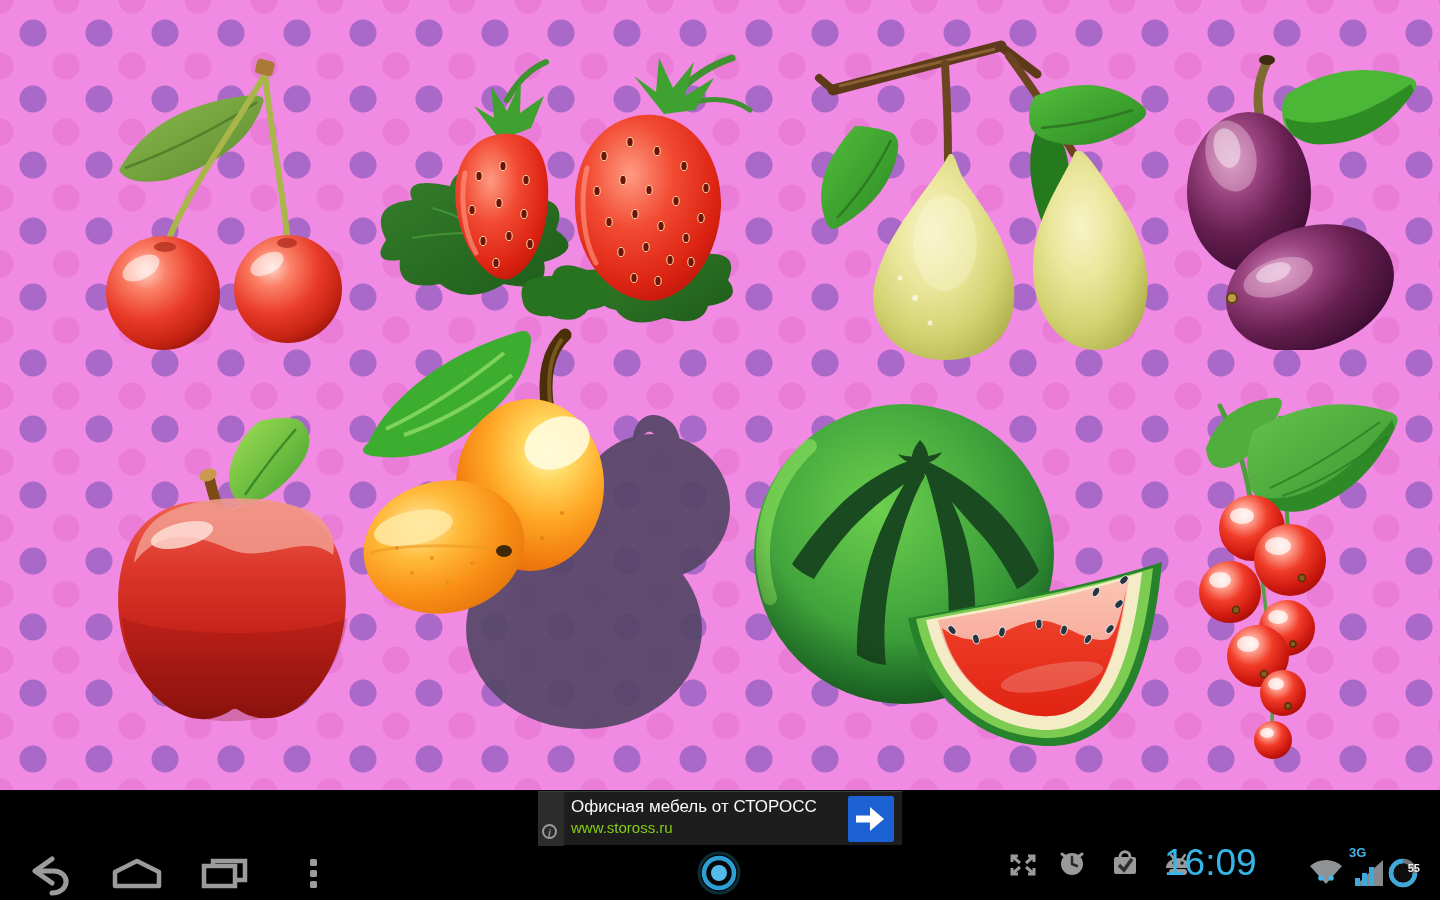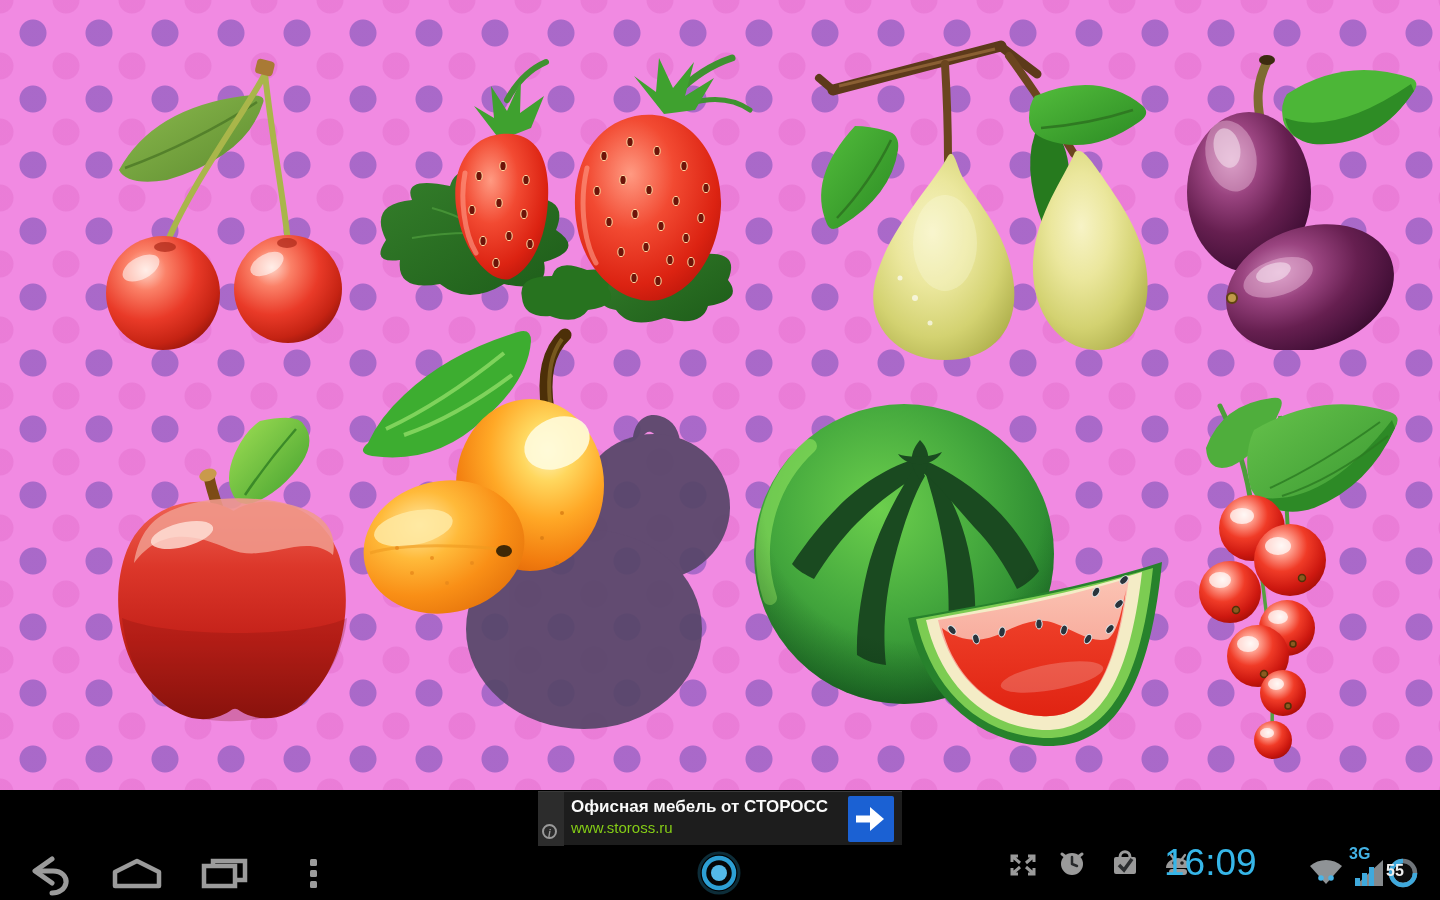--- a/index.html
+++ b/index.html
@@ -16,29 +16,29 @@
   .fruit{position:absolute;display:block;}
   
   .bottom{position:absolute;left:0;top:790px;width:1440px;height:110px;background:#000;}
   
   .ad{position:absolute;left:538px;top:1px;width:364px;height:54px;background:#1d1d1d;
       border-top:1px solid #3a3a3a;box-sizing:border-box;}
   .ad-side{position:absolute;left:0;top:0;width:26px;height:54px;background:#2c2c2c;}
   .ad-info{position:absolute;left:4px;top:32px;width:15px;height:15px;border:2px solid #9a9a9a;
       border-radius:50%;color:#9a9a9a;font-size:10px;line-height:15px;text-align:center;
       font-style:italic;font-weight:bold;box-sizing:border-box;}
-  .ad-title{position:absolute;left:33px;top:5px;color:#fafafa;font-size:17px;font-weight:bold;white-space:nowrap;}
+  .ad-title{position:absolute;left:33px;top:5px;color:#fafafa;font-size:17px;font-weight:normal;white-space:nowrap;}
   .ad-url{position:absolute;left:33px;top:27px;color:#84cc16;font-size:15px;white-space:nowrap;}
   .ad-btn{position:absolute;right:8px;top:4px;width:46px;height:46px;background:#1b61d3;border-radius:2px;}
   
   .navicon{position:absolute;}
   .time{position:absolute;left:1164px;top:52px;color:#36b6e8;font-size:37px;letter-spacing:0px;}
-  .netlabel{position:absolute;left:1349px;top:55px;color:#44b2e4;font-size:16px;font-weight:bold;}
-  .battnum{position:absolute;left:1386px;top:72px;width:34px;text-align:left;color:#f0f0f0;
-           font-size:16px;font-weight:bold;}
+  .netlabel{position:absolute;left:1349px;top:55px;color:#44b2e4;font-size:13px;font-weight:bold;}
+  .battnum{position:absolute;left:1386px;top:72px;width:34px;text-align:right;color:#f0f0f0;
+           font-size:11px;font-weight:bold;}
 </style>
 </head>
 <body>
 
 <div class="screen">
 
   <div class="board">
 
     <svg class="fruit" style="left:448px;top:403px" width="315" height="335" viewBox="0 0 315 335" aria-label="plums-shadow-target">
       <g fill="#564668" opacity="0.92">

